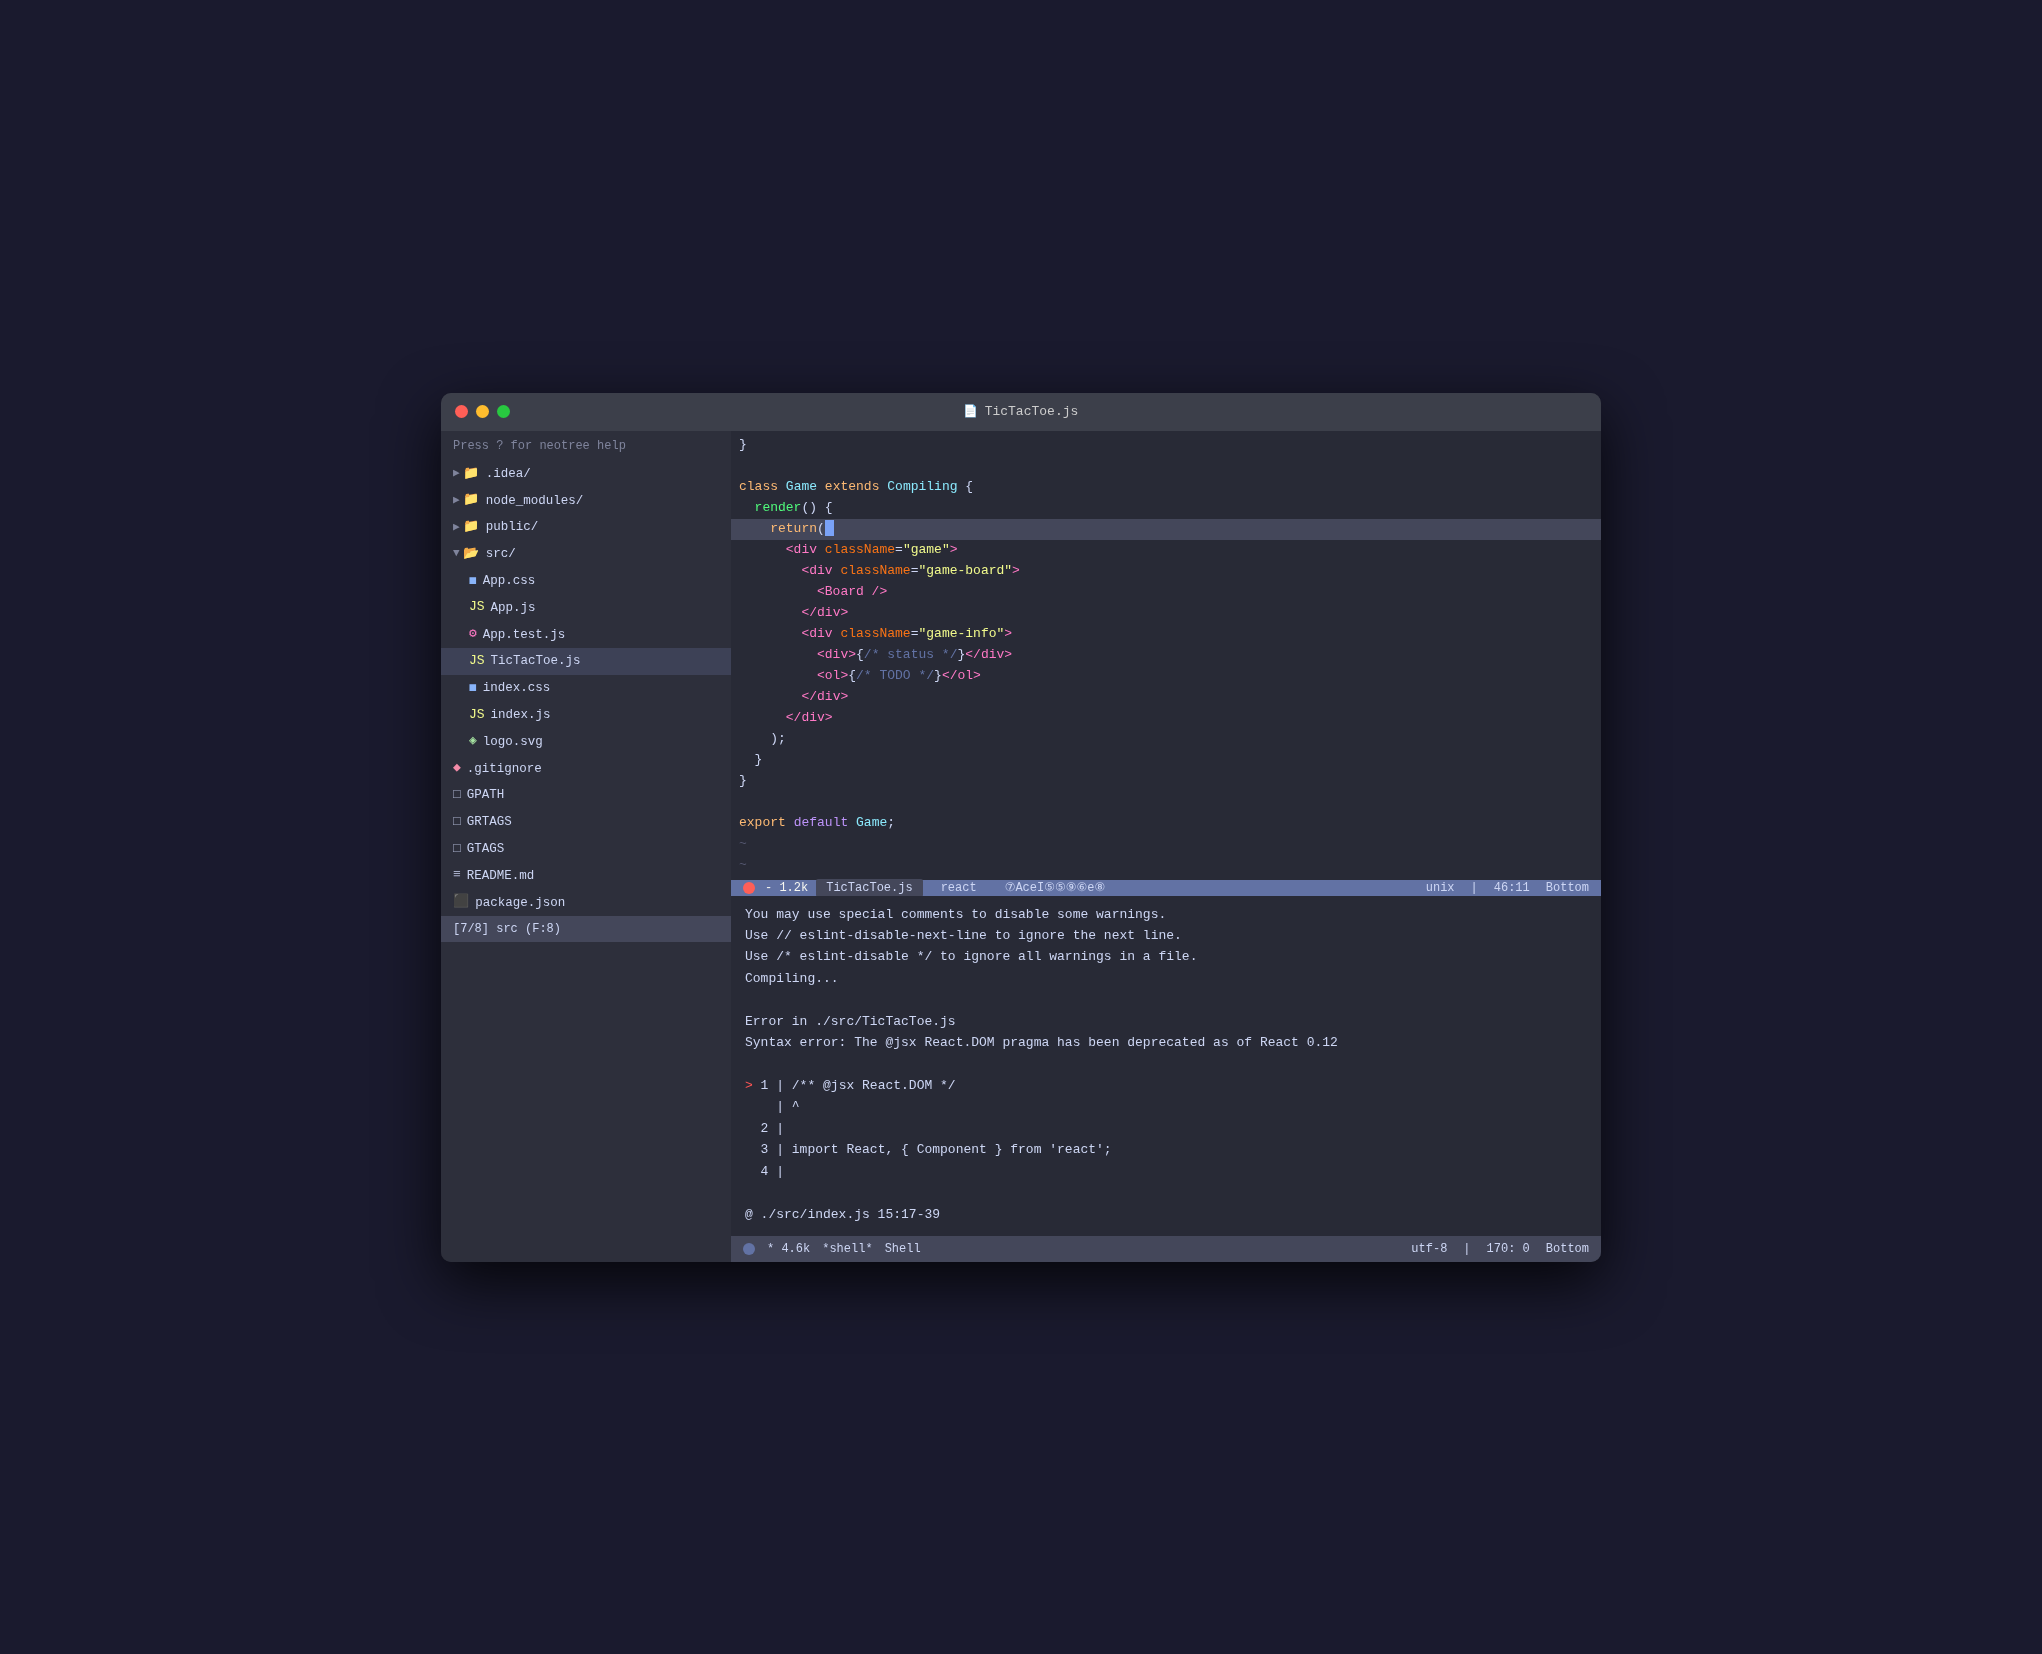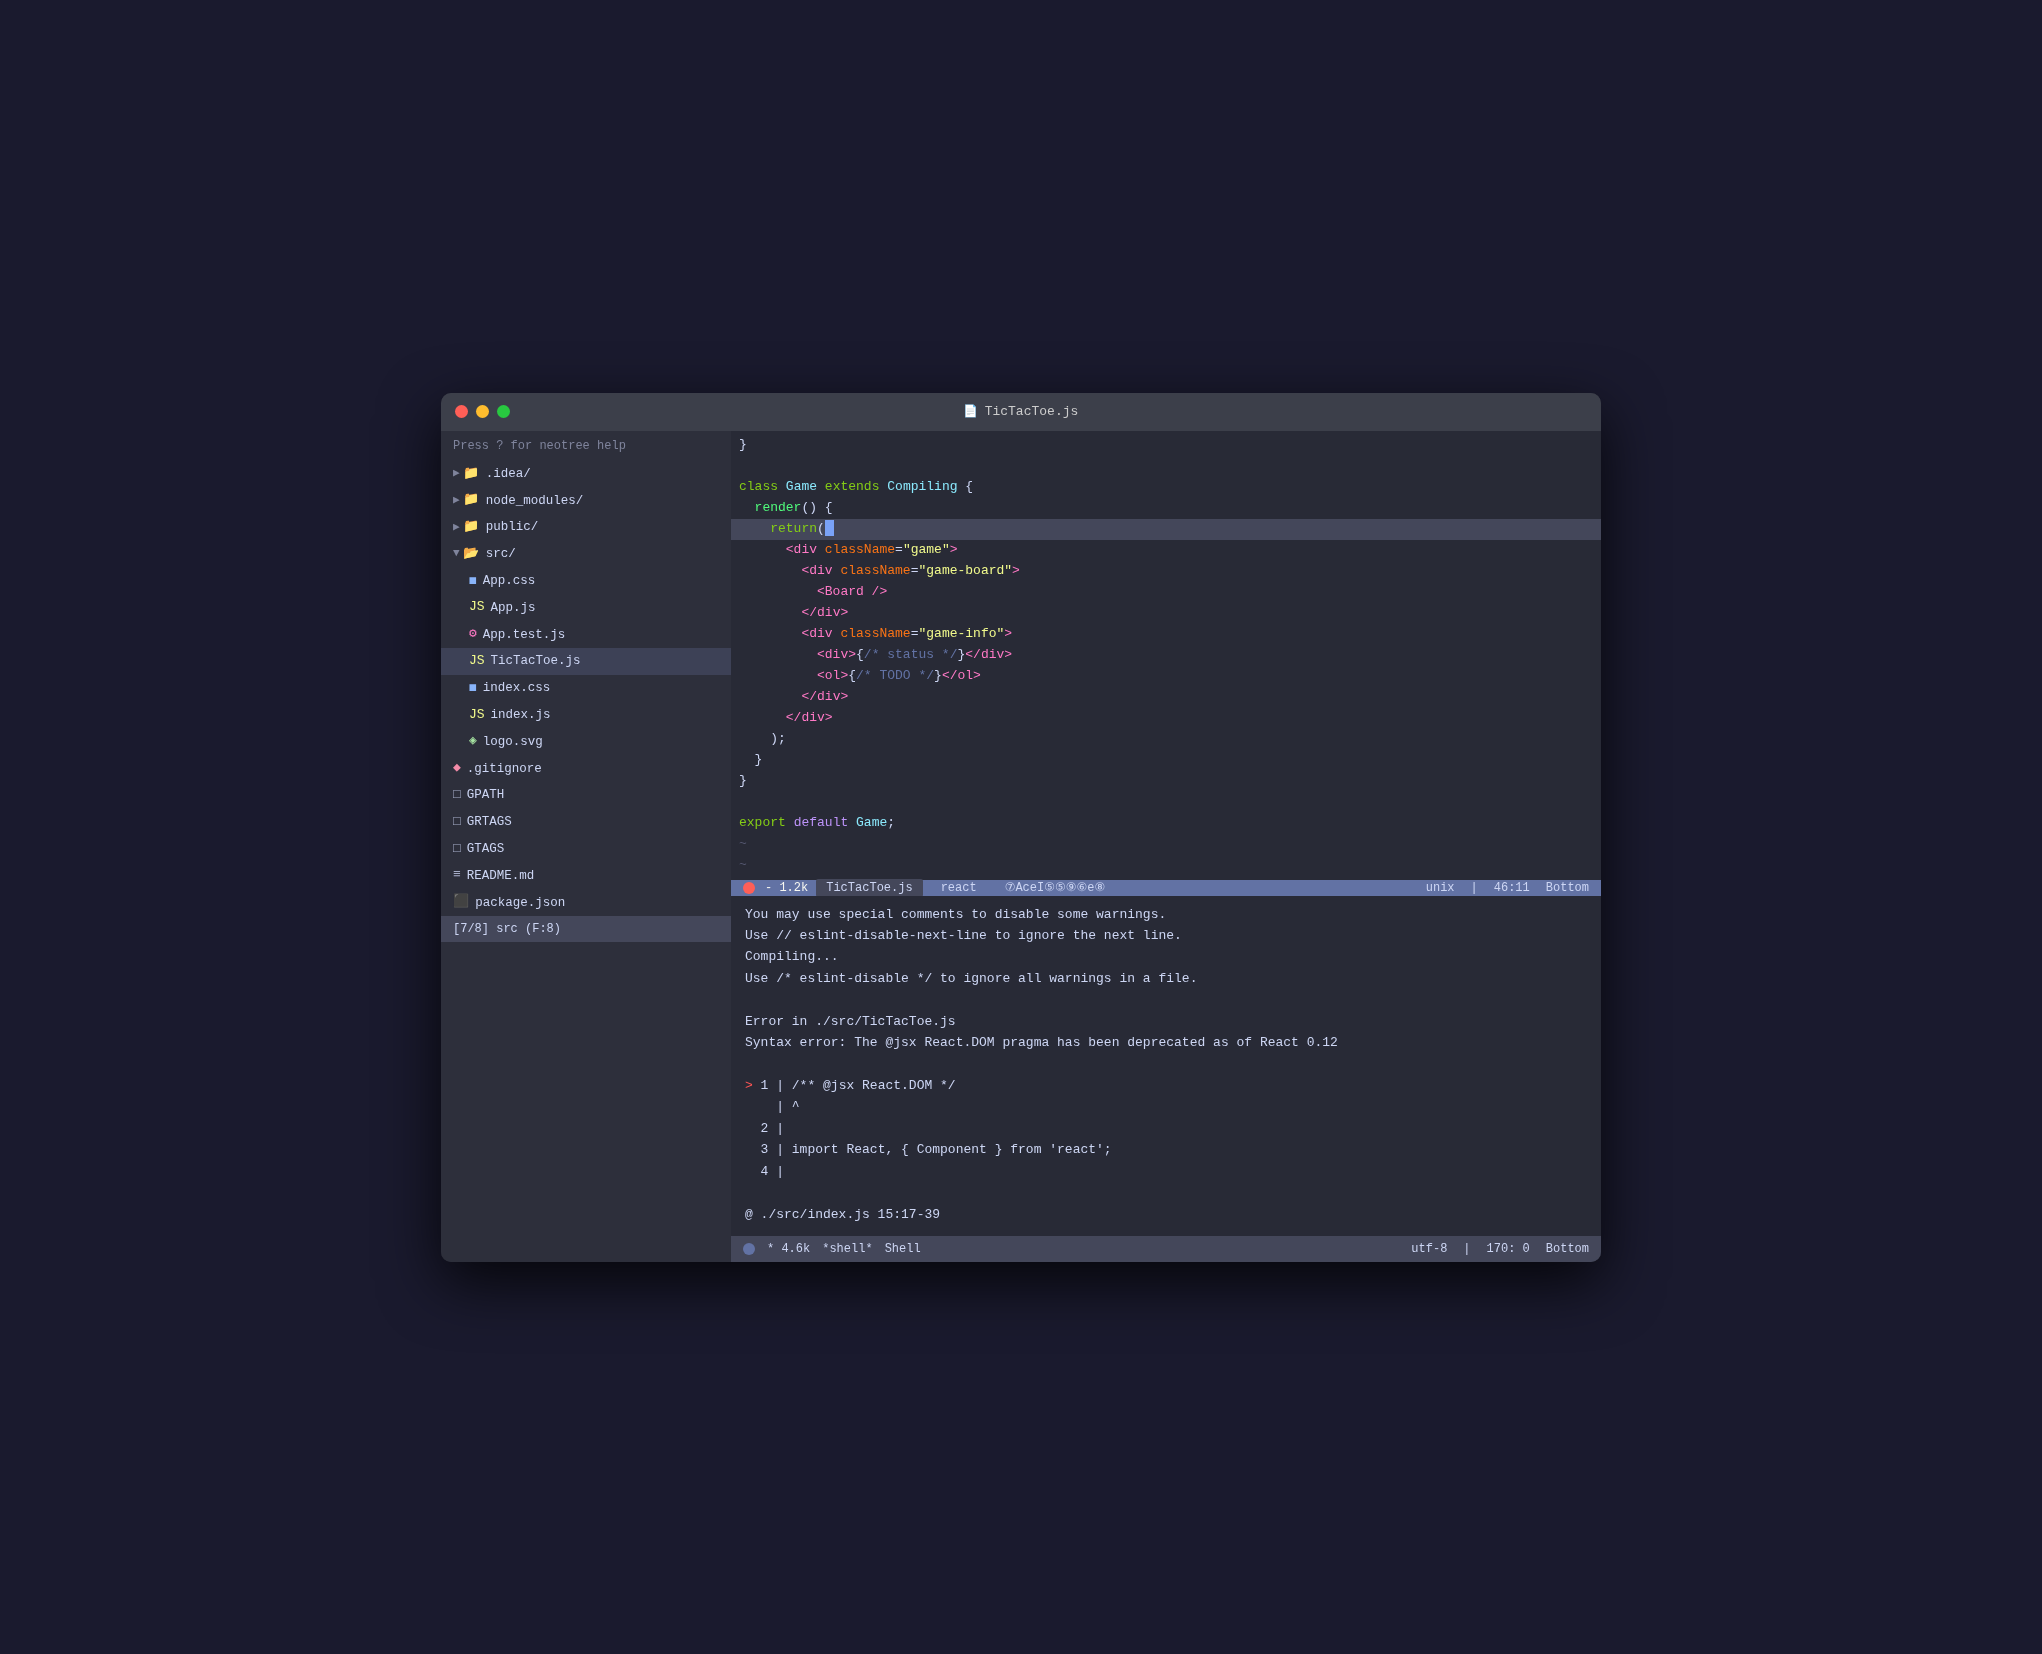--- a/index.html
+++ b/index.html
@@ -128,21 +128,21 @@
       min-height: 21px;
     }
     .code-line.highlighted {
       background: #44475a;
     }
     .line-content {
       white-space: pre;
       color: #cdd6f4;
     }
     
-    .kw { color: #84cc16; }
+    .kw { color: #fdba74; }
     .kw2 { color: #bd93f9; }
     .fn { color: #50fa7b; }
     .tag { color: #ff79c6; }
     .attr { color: #f97316; }
     .val { color: #f1fa8c; }
     .comment { color: #6272a4; }
     .cls { color: #8be9fd; }
     .punct { color: #cdd6f4; }
     
     .status-bar-mid {
@@ -433,22 +433,22 @@
           <span>unix</span>
           <span>|</span>
           <span>46:11</span>
           <span>Bottom</span>
         </div>
       </div>
 
       <div class="terminal-panel">
         <div class="term-line term-normal">You may use special comments to disable some warnings.</div>
         <div class="term-line term-normal">Use // eslint-disable-next-line to ignore the next line.</div>
+        <div class="term-line term-normal">Use /* eslint-disable */ to ignore all warnings in a file.</div>
         <div class="term-line term-normal">Compiling...</div>
-        <div class="term-line term-normal">Use /* eslint-disable */ to ignore all warnings in a file.</div>
         <div class="term-line">&nbsp;</div>
         <div class="term-line term-normal">Error in ./src/TicTacToe.js</div>
         <div class="term-line term-normal">Syntax error: The @jsx React.DOM pragma has been deprecated as of React 0.12</div>
         <div class="term-line">&nbsp;</div>
         <div class="term-line"><span class="term-arrow">&gt;</span> 1 | /** @jsx React.DOM */</div>
         <div class="term-line">    | ^</div>
         <div class="term-line term-normal">  2 |</div>
         <div class="term-line term-normal">  3 | import React, { Component } from 'react';</div>
         <div class="term-line term-normal">  4 |</div>
         <div class="term-line">&nbsp;</div>

